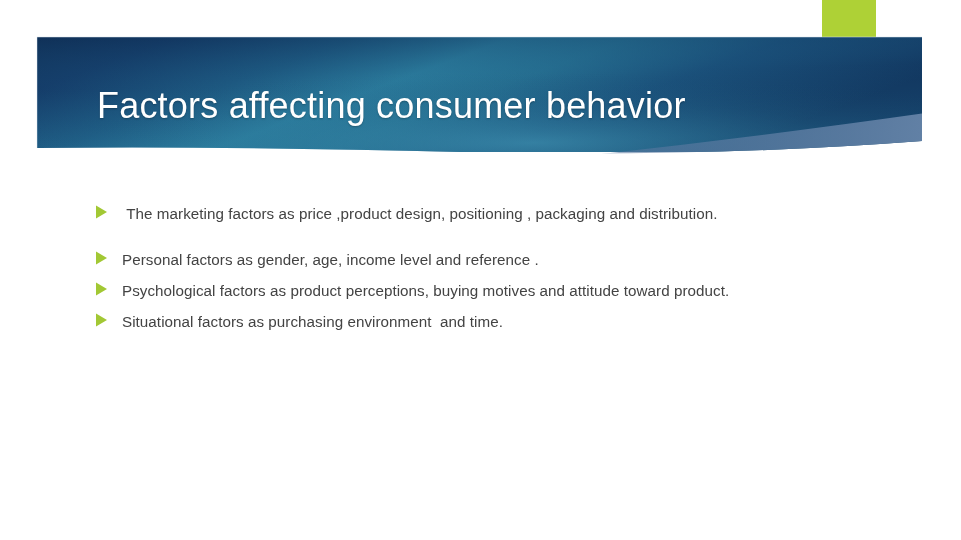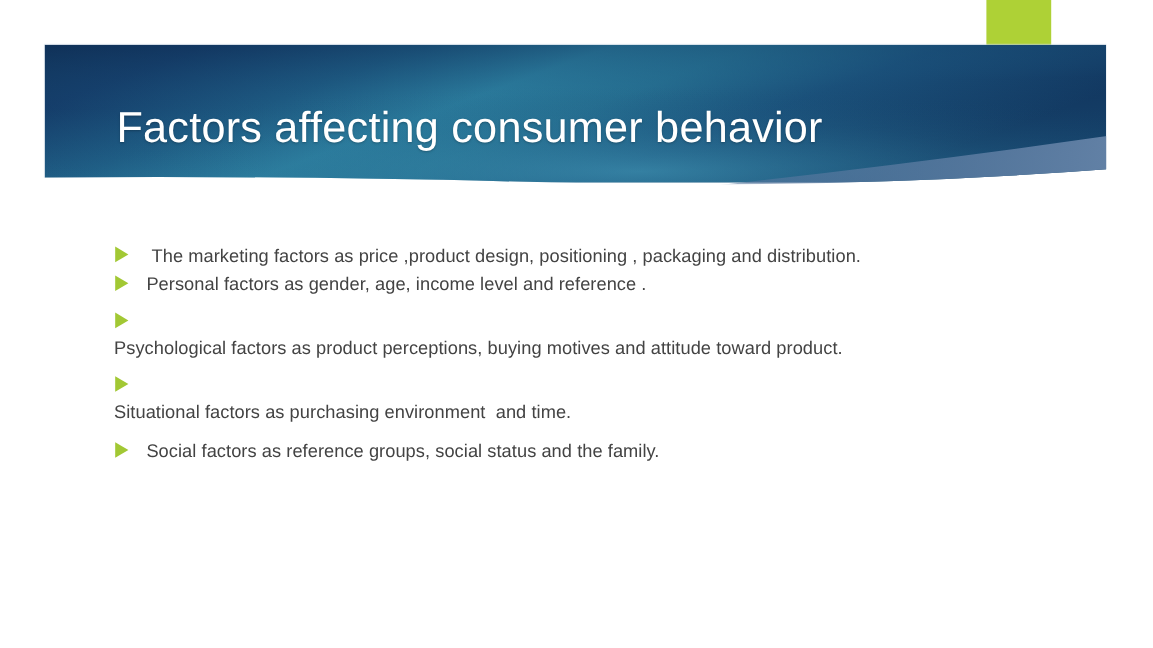--- a/index.html
+++ b/index.html
@@ -60,24 +60,24 @@
     top: 203px;
     width: 790px;
   }
 
   .bullet-row {
     position: relative;
     display: flex;
     align-items: flex-start;
     margin-bottom: 10px;
   }
-  .bullet-row:nth-child(1) { margin-bottom: 2px; }
+  .bullet-row:nth-child(1) { margin-bottom: 24px; }
   .bullet-row:nth-child(2) { margin-bottom: 9px; }
-  .bullet-row:nth-child(3) { margin-bottom: 9px; flex-direction: column; }
-  .bullet-row:nth-child(4) { margin-bottom: 12px; flex-direction: column; }
+  .bullet-row:nth-child(3) { margin-bottom: 9px; }
+  .bullet-row:nth-child(4) { margin-bottom: 28px; }
   .bullet-row:nth-child(5) { margin-bottom: 10px; }
   .bullet-row:last-child { margin-bottom: 0; }
 
   .bullet-marker {
     flex: 0 0 auto;
     width: 13px;
     height: 22px;
     margin-right: 14px;
     position: relative;
     top: 1px;
@@ -178,25 +178,17 @@
 
     <div class="bullet-row">
       <span class="bullet-marker">
         <svg width="13" height="16" viewBox="0 0 13 16">
             <polygon points="1,1.5 12,8 1,14.5" fill="#a2c834"></polygon>
           </svg>
       </span>
       <span class="bullet-text">Situational factors as purchasing environment  and time.</span>
     </div>
 
-    <div class="bullet-row">
-      <span class="bullet-marker">
-        <svg width="13" height="16" viewBox="0 0 13 16">
-            <polygon points="1,1.5 12,8 1,14.5" fill="#a2c834"></polygon>
-          </svg>
-      </span>
-      <span class="bullet-text">Social factors as reference groups, social status and the family.</span>
-    </div>
 
 
   </div>
 
 </div>
 
 </body></html>

